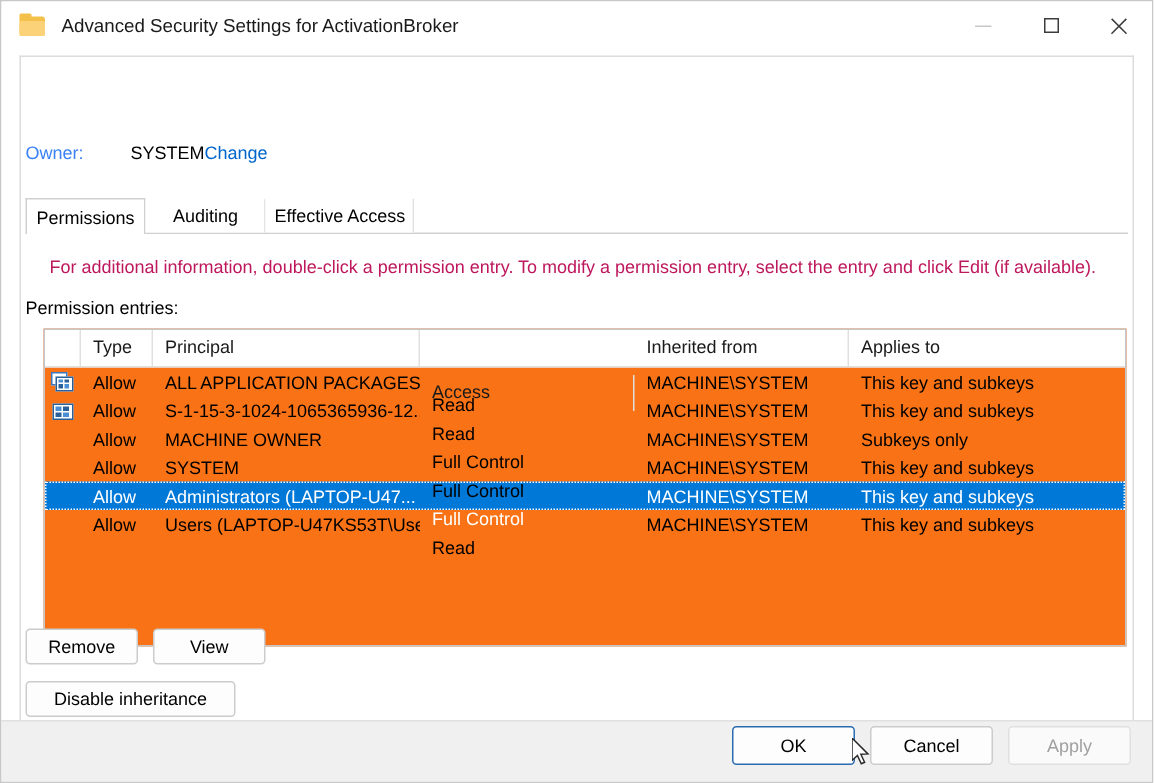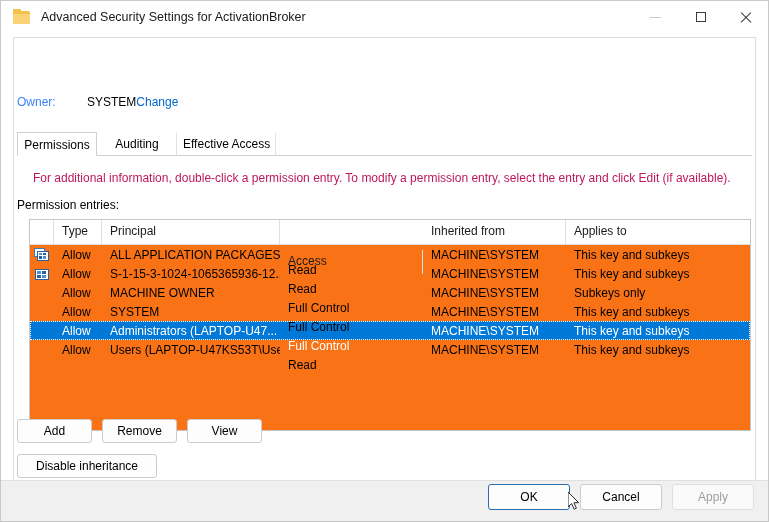--- a/index.html
+++ b/index.html
@@ -558,21 +558,20 @@
           <div class="lv-c col-princ">Users (LAPTOP-U47KS53T\Use...</div>
           <div class="lv-c col-acc">Read</div>
           <div class="lv-c col-inh">MACHINE\SYSTEM</div>
           <div class="lv-c col-app">This key and subkeys</div>
         </div>
 
       </div>
     </div>
 
     <div class="btnrow r1">
-      <div class="btn">Add</div>
       <div class="btn">Remove</div>
       <div class="btn">View</div>
     </div>
 
     <div class="btn wide inherit-btn">Disable inheritance</div>
 
     <div class="checkbox-row">
       <div class="cbx"></div>
       <div>Replace all child object permission entries with inheritable permission entries from this object</div>
     </div>

